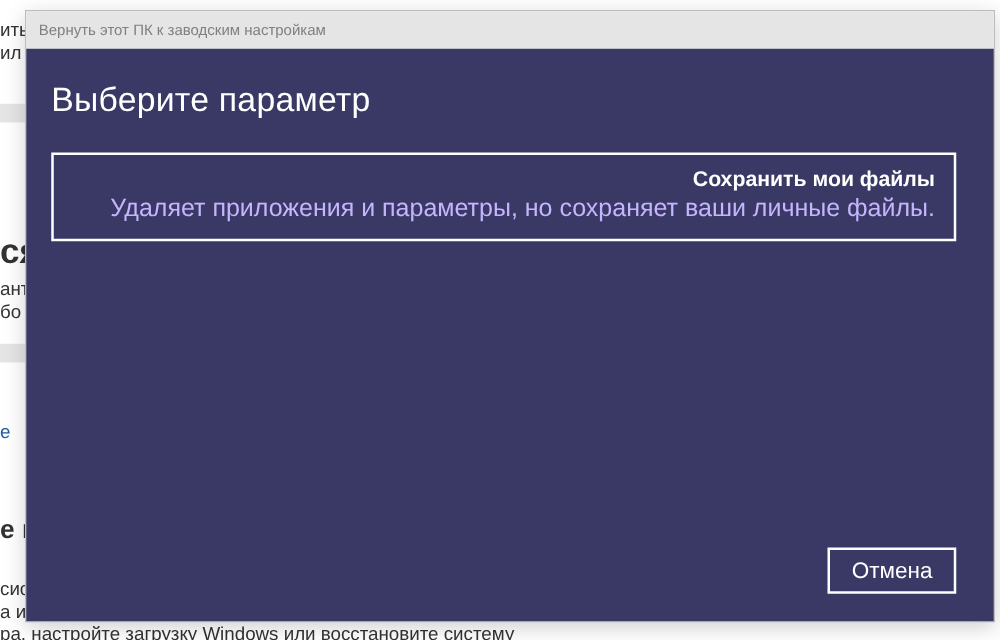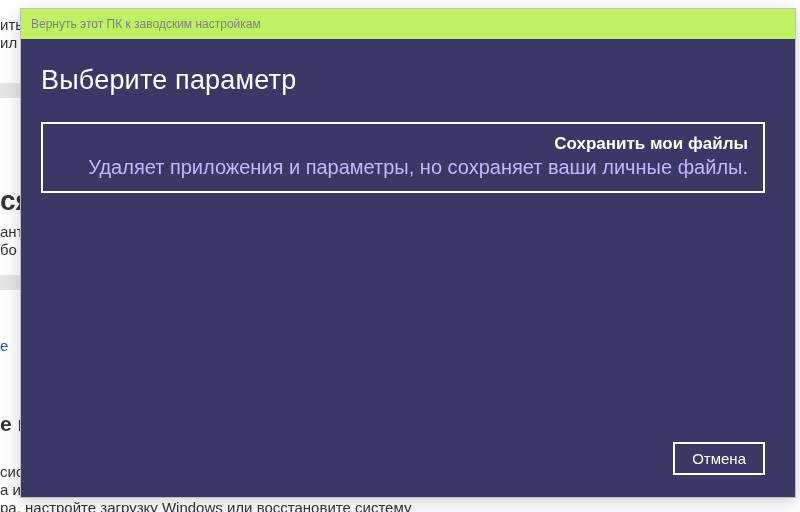--- a/index.html
+++ b/index.html
@@ -43,21 +43,21 @@
       display: flex;
       flex-direction: column;
     }
     .modal-titlebar {
       height: 30px;
       padding: 0 10px;
       display: flex;
       align-items: center;
       font-size: 12px;
       color: #808080;
-      background: #bef264;
+      background: #e5e5e5;
     }
     .modal-body {
       flex: 1;
       background: #3a3965;
       color: #fff;
       position: relative;
       padding: 26px 30px 20px 20px;
     }
     .modal-heading {
       font-size: 27px;
@@ -91,21 +91,21 @@
     }
     .modal-footer {
       position: absolute;
       right: 30px;
       bottom: 22px;
     }
     .cancel-button {
       border: 2px solid #fff;
       background: transparent;
       color: #fff;
-      font-size: 15px;
+      font-size: 18px;
       padding: 6px 17px;
       cursor: pointer;
       font-family: inherit;
     }
   </style>
 </head>
 <body>
 
 <div class="bg-fragments">
   <div class="bg-band" style="top:83px; height:15px;"></div>

